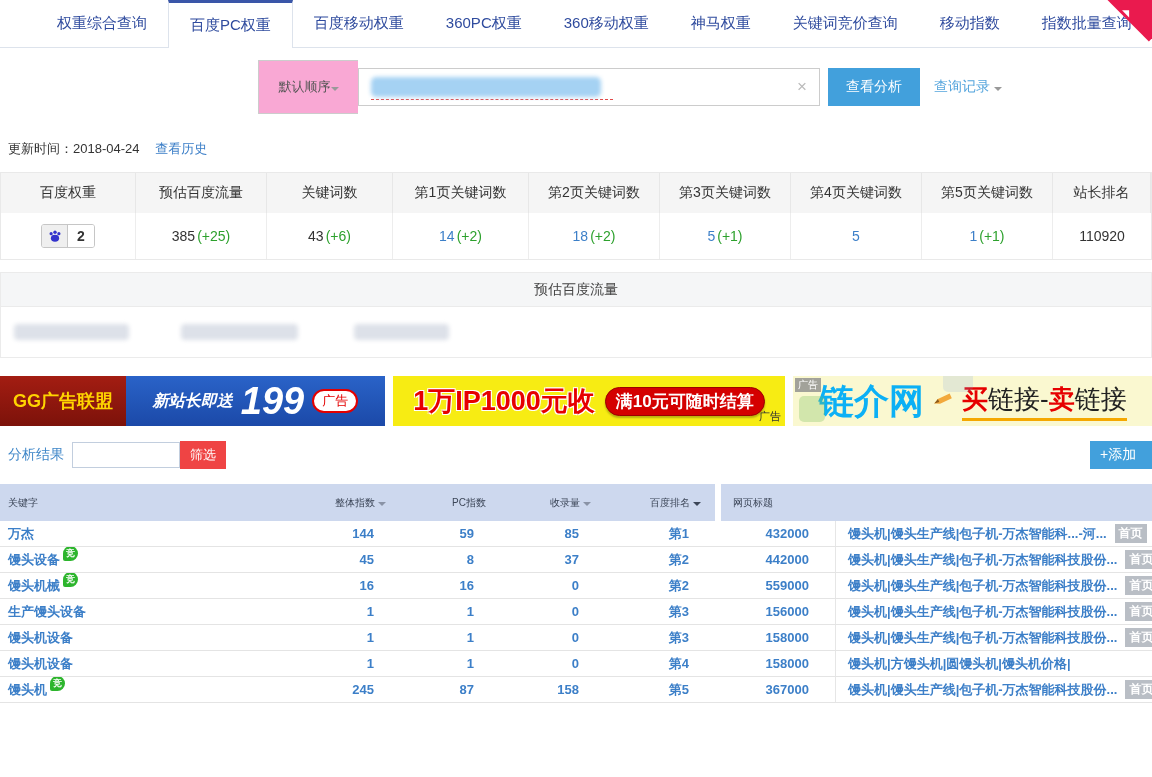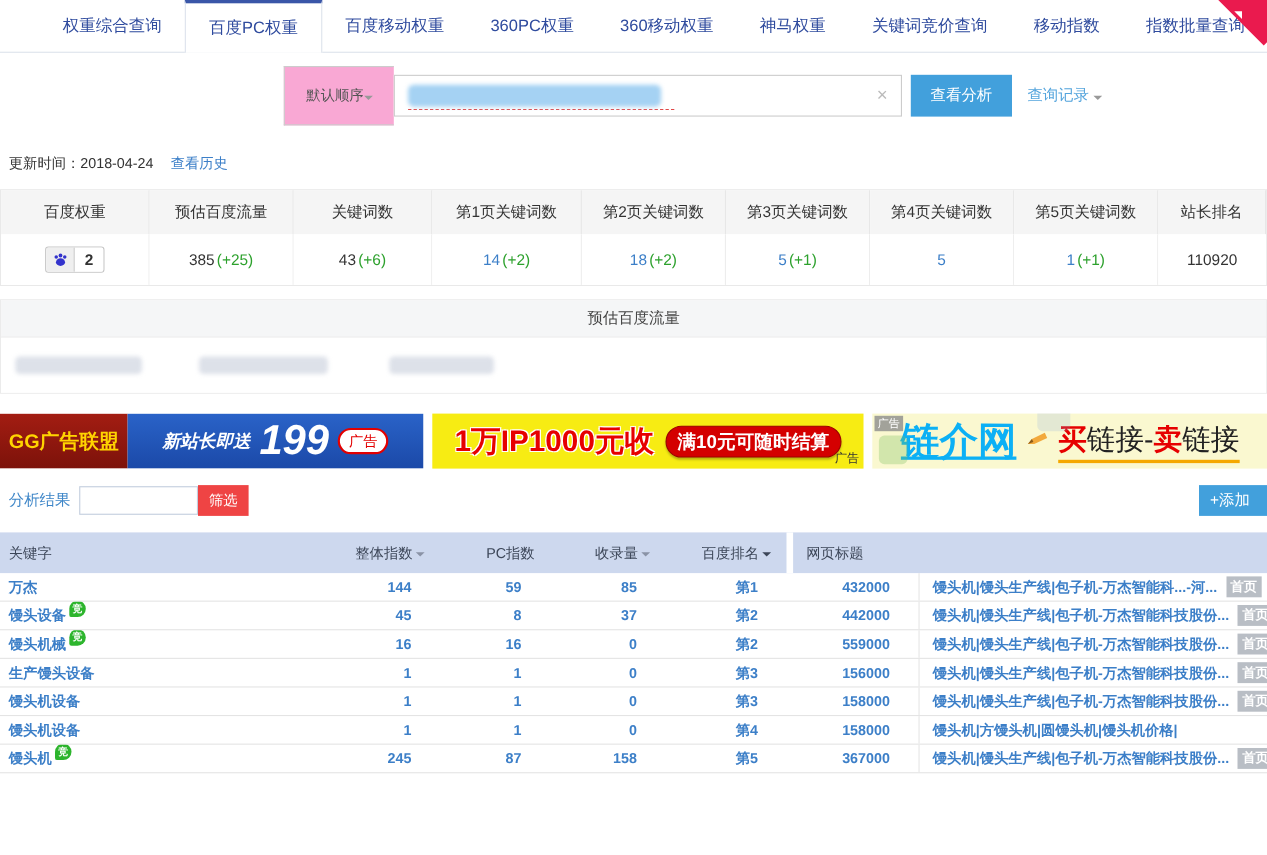--- a/index.html
+++ b/index.html
@@ -66,21 +66,21 @@
   .sub-pill { position:absolute; top:17px; height:16px; background:#dde1e9;
               border-radius:4px; filter:blur(2px); }
   .sub-pill.p1 { left:13px;  width:115px; }
   .sub-pill.p2 { left:180px; width:117px; }
   .sub-pill.p3 { left:353px; width:95px;  }
 
   
   .ads { display:flex; gap:8px; margin-top:18px; height:50px; }
   .ad { height:50px; overflow:hidden; position:relative; cursor:pointer; }
   .ad1 { width:385px; display:flex; }
-  .ad1-left { width:116px; background:linear-gradient(#a31d12,#7c120a); display:flex;
+  .ad1-left { width:126px; background:linear-gradient(#a31d12,#7c120a); display:flex;
               align-items:center; justify-content:center; color:#ffd400;
               font-weight:bold; font-size:18px; }
   .ad1-right { flex:1; background:linear-gradient(#2a63c8,#1b49a8); display:flex;
                align-items:center; justify-content:center; gap:8px; color:#fff; }
   .ad1-slogan { font-weight:bold; font-style:italic; font-size:16px; }
   .ad1-amount { font-weight:bold; font-style:italic; font-size:38px; line-height:1; }
   .ad1-tag { background:#fff; border:2px solid #e30000; color:#e30000; border-radius:13px;
              font-size:13px; padding:1px 8px; }
   .ad2 { width:392px; background:#f7ec13; display:flex; align-items:center;
          justify-content:center; gap:10px;text-align:center; }
@@ -91,40 +91,40 @@
               box-shadow:0 2px 2px rgba(0,0,0,.25); }
   .ad2-tag { position:absolute; right:4px; bottom:2px; font-size:11px; color:#333; }
   .ad3 { flex:1; background:#faf8d0; display:flex; align-items:center; gap:6px;
          padding-left:26px; white-space:nowrap; }
   .ad3-tag { position:absolute; left:2px; top:2px; background:rgba(140,140,140,.8);
              color:#fff; font-size:10px; padding:0 3px; }
   .ad3-deco1 { position:absolute; left:6px; bottom:4px; width:26px; height:26px;
                background:rgba(120,190,90,.3); border-radius:5px; }
   .ad3-deco2 { position:absolute; left:150px; top:-6px; width:30px; height:22px;
                background:rgba(120,160,230,.18); border-radius:5px; }
-  .ad3-brand { color:#0cb0f5; font-weight:bold; font-size:35px;text-decoration:underline; }
+  .ad3-brand { color:#0cb0f5; font-weight:bold; font-size:35px; }
   .pencil { transform:rotate(20deg); margin:0 2px; }
   .ad3-text { font-size:26px; border-bottom:3px solid #f5a800; padding-bottom:1px; }
   .ad3-text .red { color:#e60000; font-weight:bold; }
   .ad3-text .dark { color:#222; }
 
   
   .filter-row { display:flex; align-items:center; margin-top:14px; padding-left:8px; height:30px; }
   .filter-label { color:#3e86c8; font-size:14px; margin-right:8px; }
   .filter-input { width:108px; height:26px; border:1px solid #c2cede; outline:none; padding:0 5px; }
   .btn-filter { height:28px; width:46px; background:#ef4444; color:#fff; border:none;
                 font-size:13px; cursor:pointer; }
   .btn-add { margin-left:auto; margin-right:-34px; height:28px; width:96px; background:#42a0dc;
              color:#fff; border:none; font-size:14px; text-align:left; padding-left:10px; cursor:pointer; }
 
   
   .ktable { margin-top:14px; }
   .kgrid { display:grid; grid-template-columns:300px 100px 100px 105px 110px 120px 1fr; }
   .khead { background:#cdd8ee; height:37px; }
-  .khead .kc { display:flex; align-items:center; color:#3c4658; font-size:13px; }
+  .khead .kc { display:flex; align-items:center; color:#3c4658; font-size:10px; }
   .kc.kwh { padding-left:8px; }
   .kc.numh { justify-content:flex-end; padding-right:14px; gap:3px; }
   .kc.titleh { padding-left:12px; border-left:6px solid #fff; }
   .arrow { width:0; height:0; border:4px solid transparent; margin-top:7px; }
   .arrow.light { border-top-color:#8a93a6; }
   .arrow.dark  { border-top-color:#3c4658; }
   .krow { height:26px; border-bottom:1px solid #e4e4e4; font-size:13px;font-weight:bold; }
   .krow .kc { display:flex; align-items:center; overflow:hidden; }
   .kc.kw { padding-left:8px; }
   .kc.kw a { color:#3c7fc8; text-decoration:none; cursor:pointer; }

